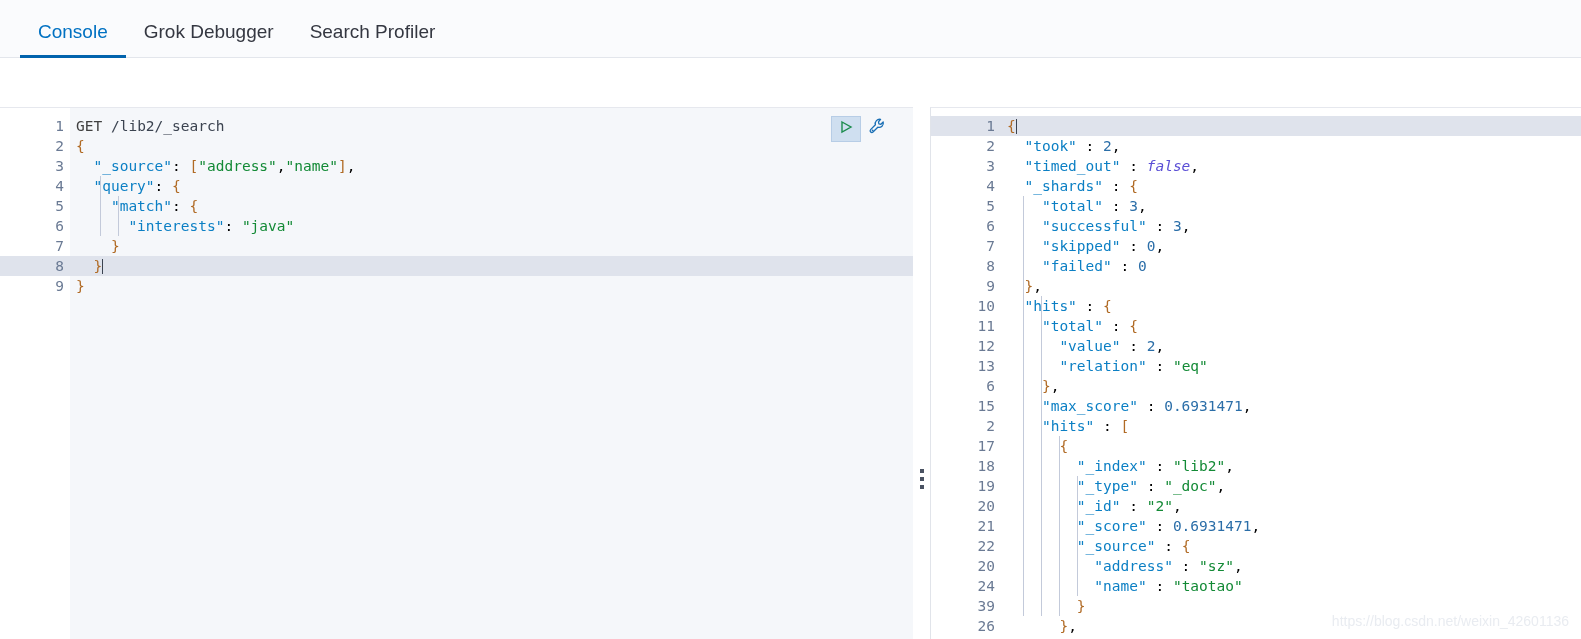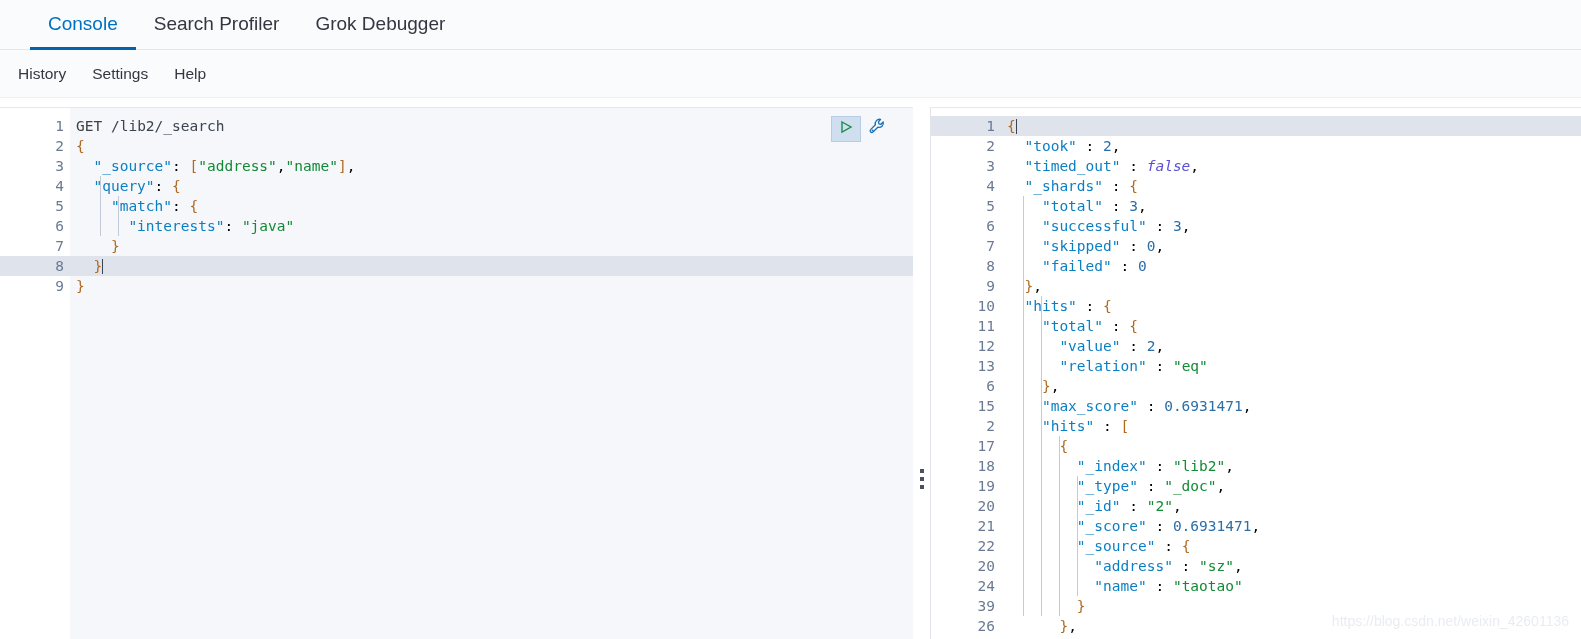--- a/index.html
+++ b/index.html
@@ -7,25 +7,25 @@
     width: 1581px; height: 639px;
     background: #ffffff;
     font-family: "Liberation Sans", sans-serif;
     overflow: hidden;
   }
 
   
   #app { width: 1581px; height: 639px; position: relative; background:#fff; }
 
   .tabbar {
-    height: 50px;
+    height: 58px;
     background: #fafbfd;
     display: flex;
     align-items: flex-end;
-    padding-left: 30px;
+    padding-left: 20px;
     border-bottom: 1px solid #e3e6ec;
   }
   .tab {
     font-size: 19px;
     color: #343741;
     padding: 0 18px 16px 18px;
     position: relative;
     cursor: pointer;
     line-height: 1;
     white-space: nowrap;
@@ -220,29 +220,24 @@
     z-index: 7;
   }
 </style>
 </head>
 <body>
 
 <div id="app">
 
   <div class="tabbar" id="tabbar">
       <div class="tab active">Console</div>
+      <div class="tab">Grok Debugger</div>
       <div class="tab">Search Profiler</div>
-      <div class="tab">Grok Debugger</div>
     </div>
 
-  <div class="submenu" id="submenu">
-      <div class="submenu-item">History</div>
-      <div class="submenu-item">Settings</div>
-      <div class="submenu-item">Help</div>
-    </div>
 
   <div class="editors">
 
     <div class="req-pane">
       <div class="req-gutter">
         <div class="gutlines" id="req-gutter-lines">
             <div class="gutrow"><span>1</span></div>
             <div class="gutrow"><span>2</span><span class="fold">▼</span></div>
             <div class="gutrow"><span>3</span></div>
             <div class="gutrow"><span>4</span><span class="fold">▼</span></div>

